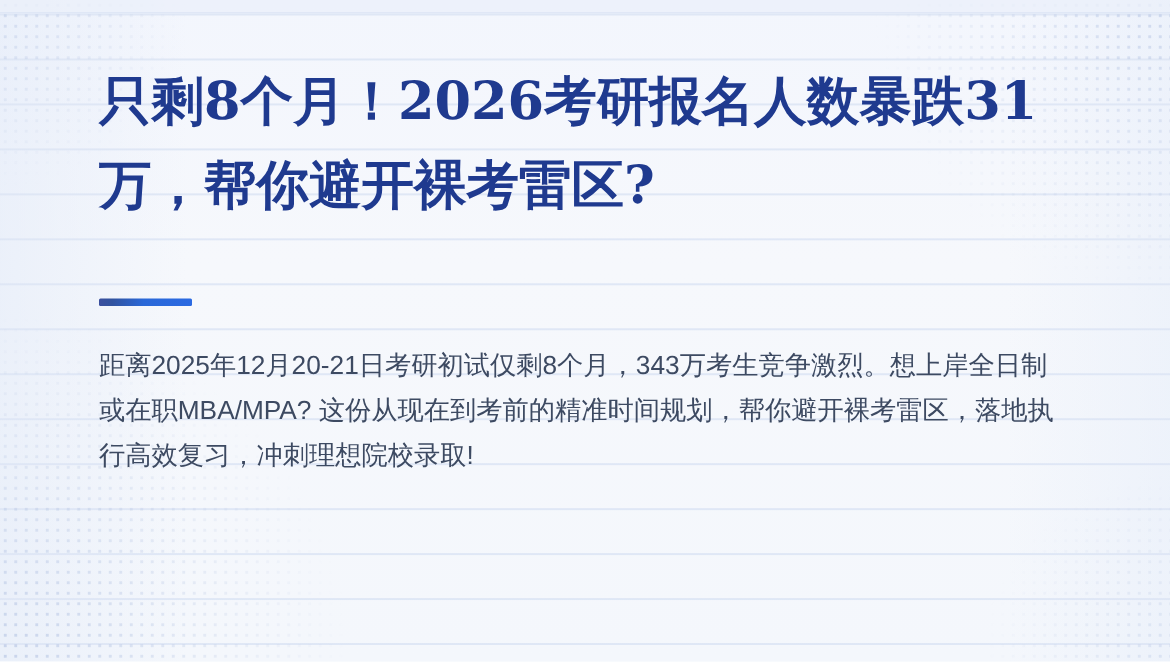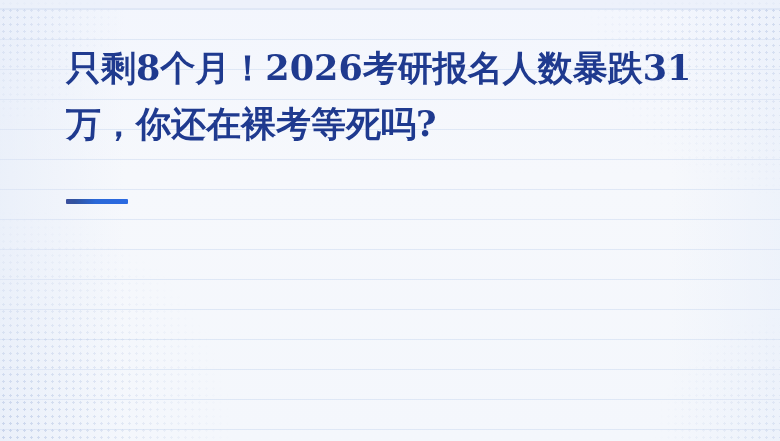--- a/index.html
+++ b/index.html
@@ -131,19 +131,20 @@
 <div id="poster" style="background-color: rgb(244, 247, 252);">
 
   <div class="bg-base"></div>
   <div class="bg-wash"></div>
   <div class="bg-rules"></div>
   <div class="bg-dots"></div>
   <div class="bg-topband"></div>
 
   <div class="content">
 
-    <h1 class="headline" style="color: rgb(31, 58, 143);">只剩8个月！2026考研报名人数暴跌31万，你还在裸考等死吗?</h1>
+    <h1 class="headline" style="color: rgb(31, 58, 143);">只剩8个月！2026考研报名人数暴跌31万，帮你避开裸考雷区?</h1>
 
     <div class="accent-bar" style="background: linear-gradient(90deg, rgb(59, 79, 158) 0%, rgb(49, 83, 159) 14%, rgb(42, 104, 216) 48%, rgb(43, 106, 226) 100%);"></div>
 
+    <p class="body-copy" style="color: rgb(61, 74, 98);">距离2025年12月20-21日考研初试仅剩8个月，343万考生竞争激烈。想上岸全日制或在职MBA/MPA? 这份从现在到考前的精准时间规划，帮你避开裸考雷区，落地执行高效复习，冲刺理想院校录取!</p>
 
   </div>
 </div>
 
 </body></html>

